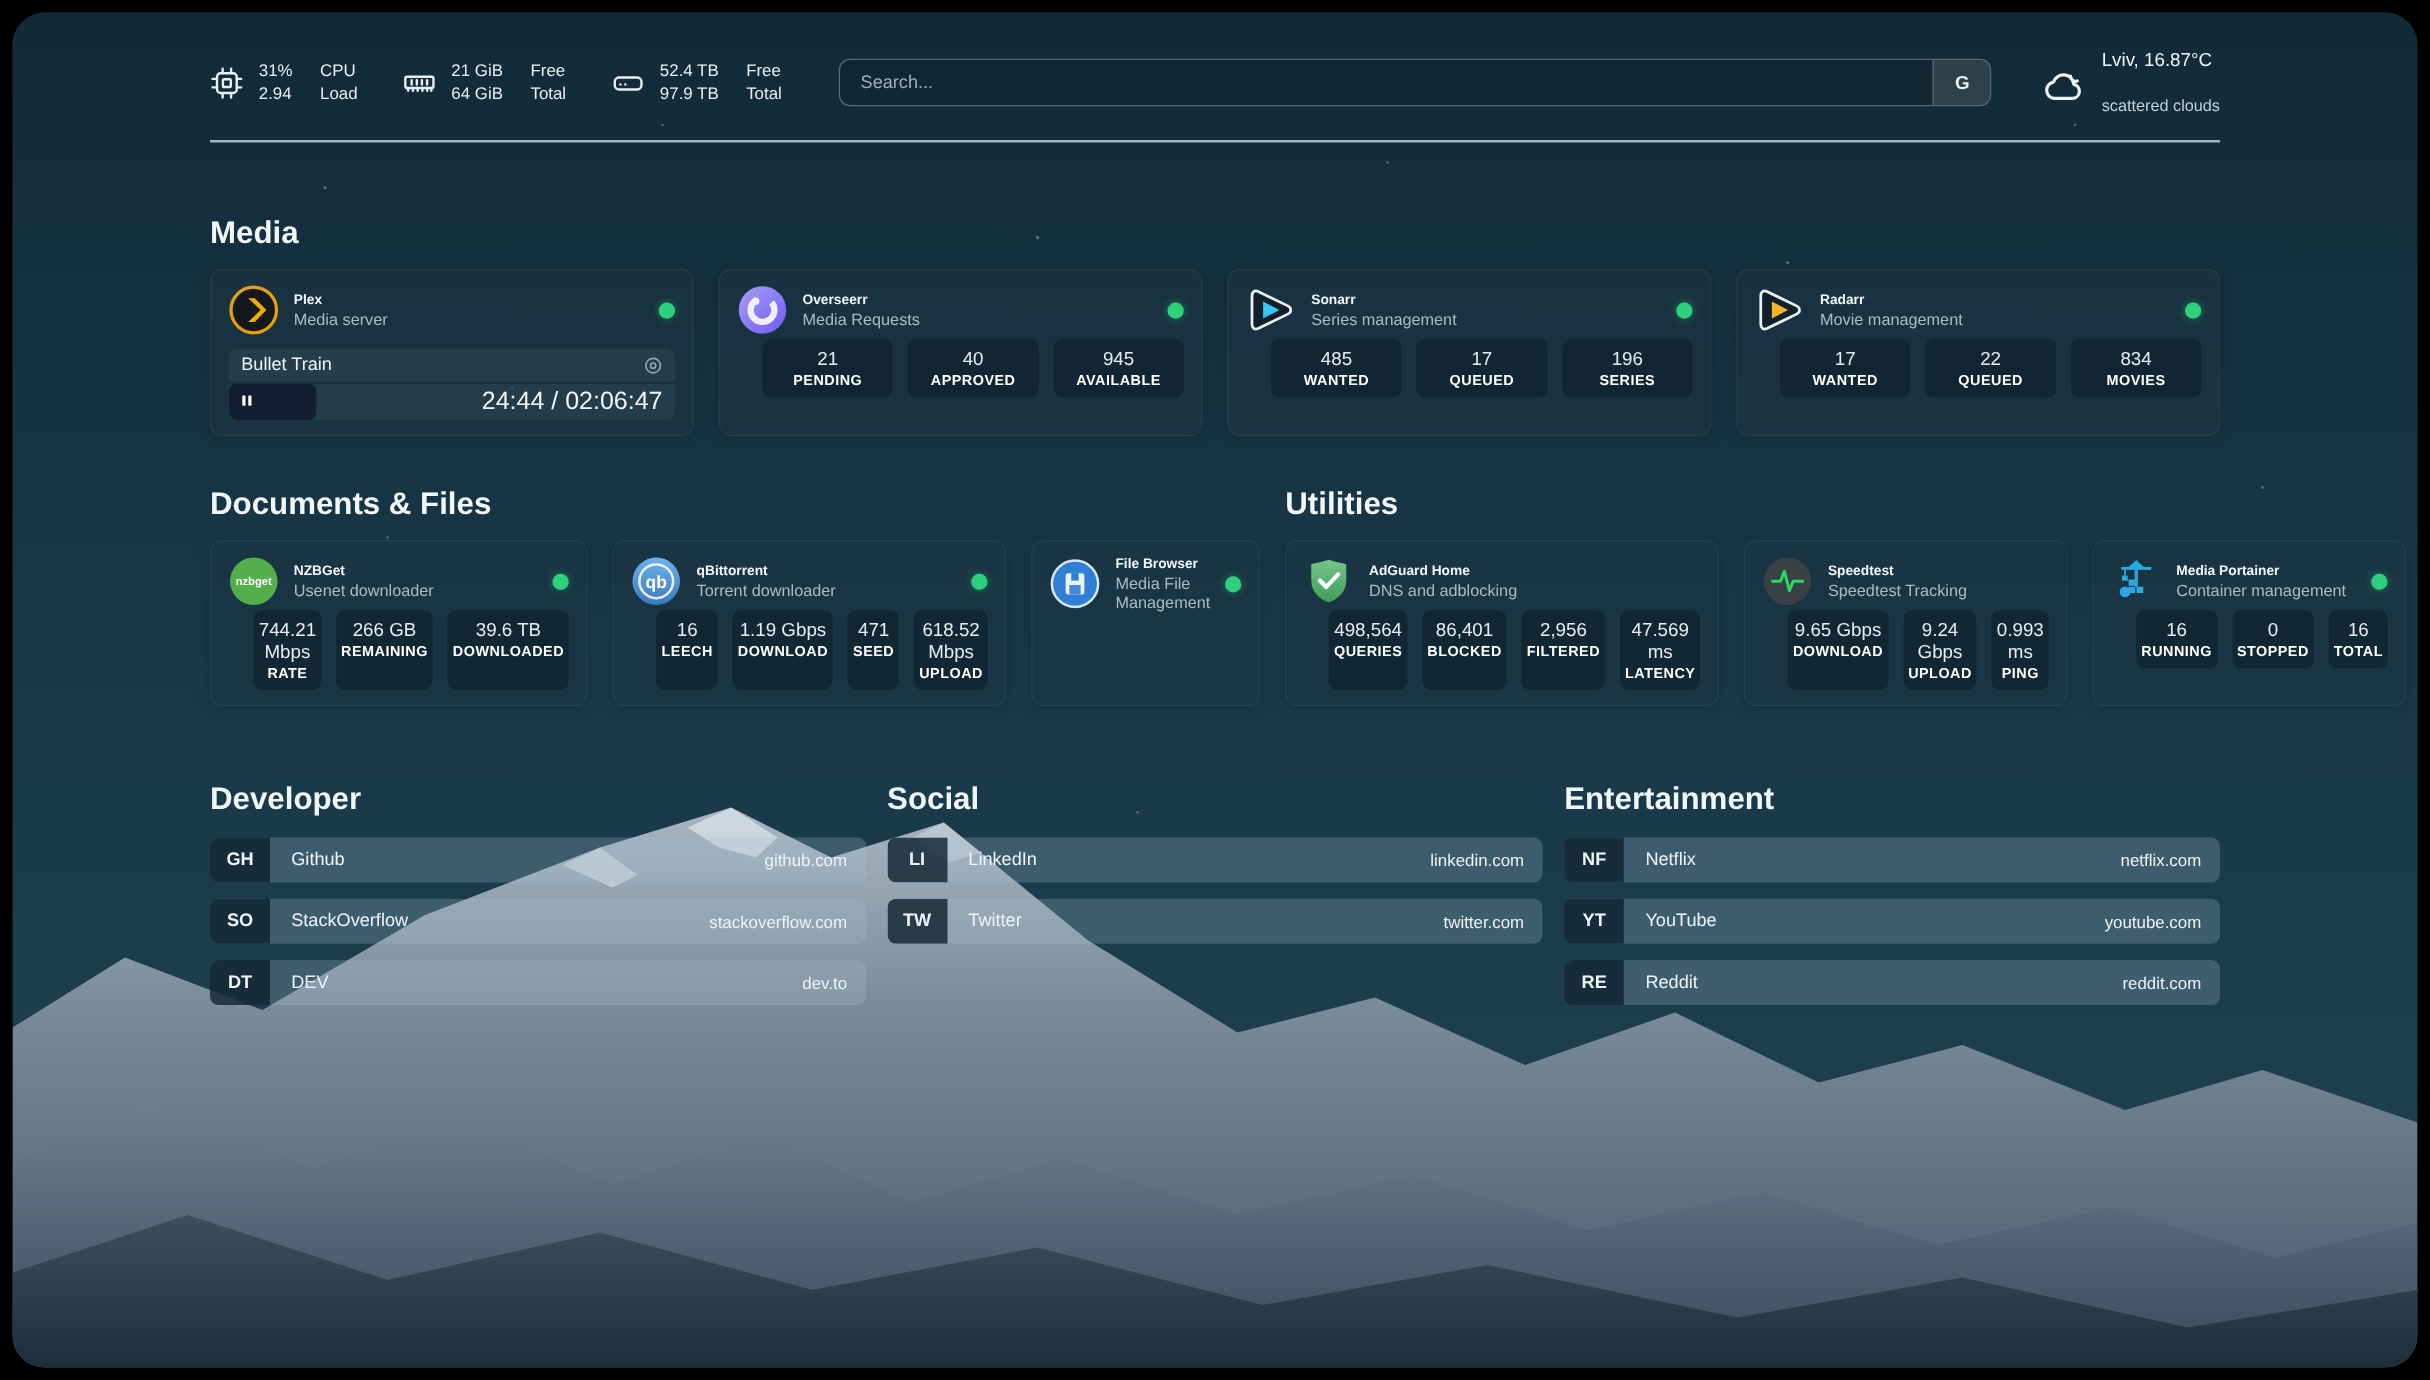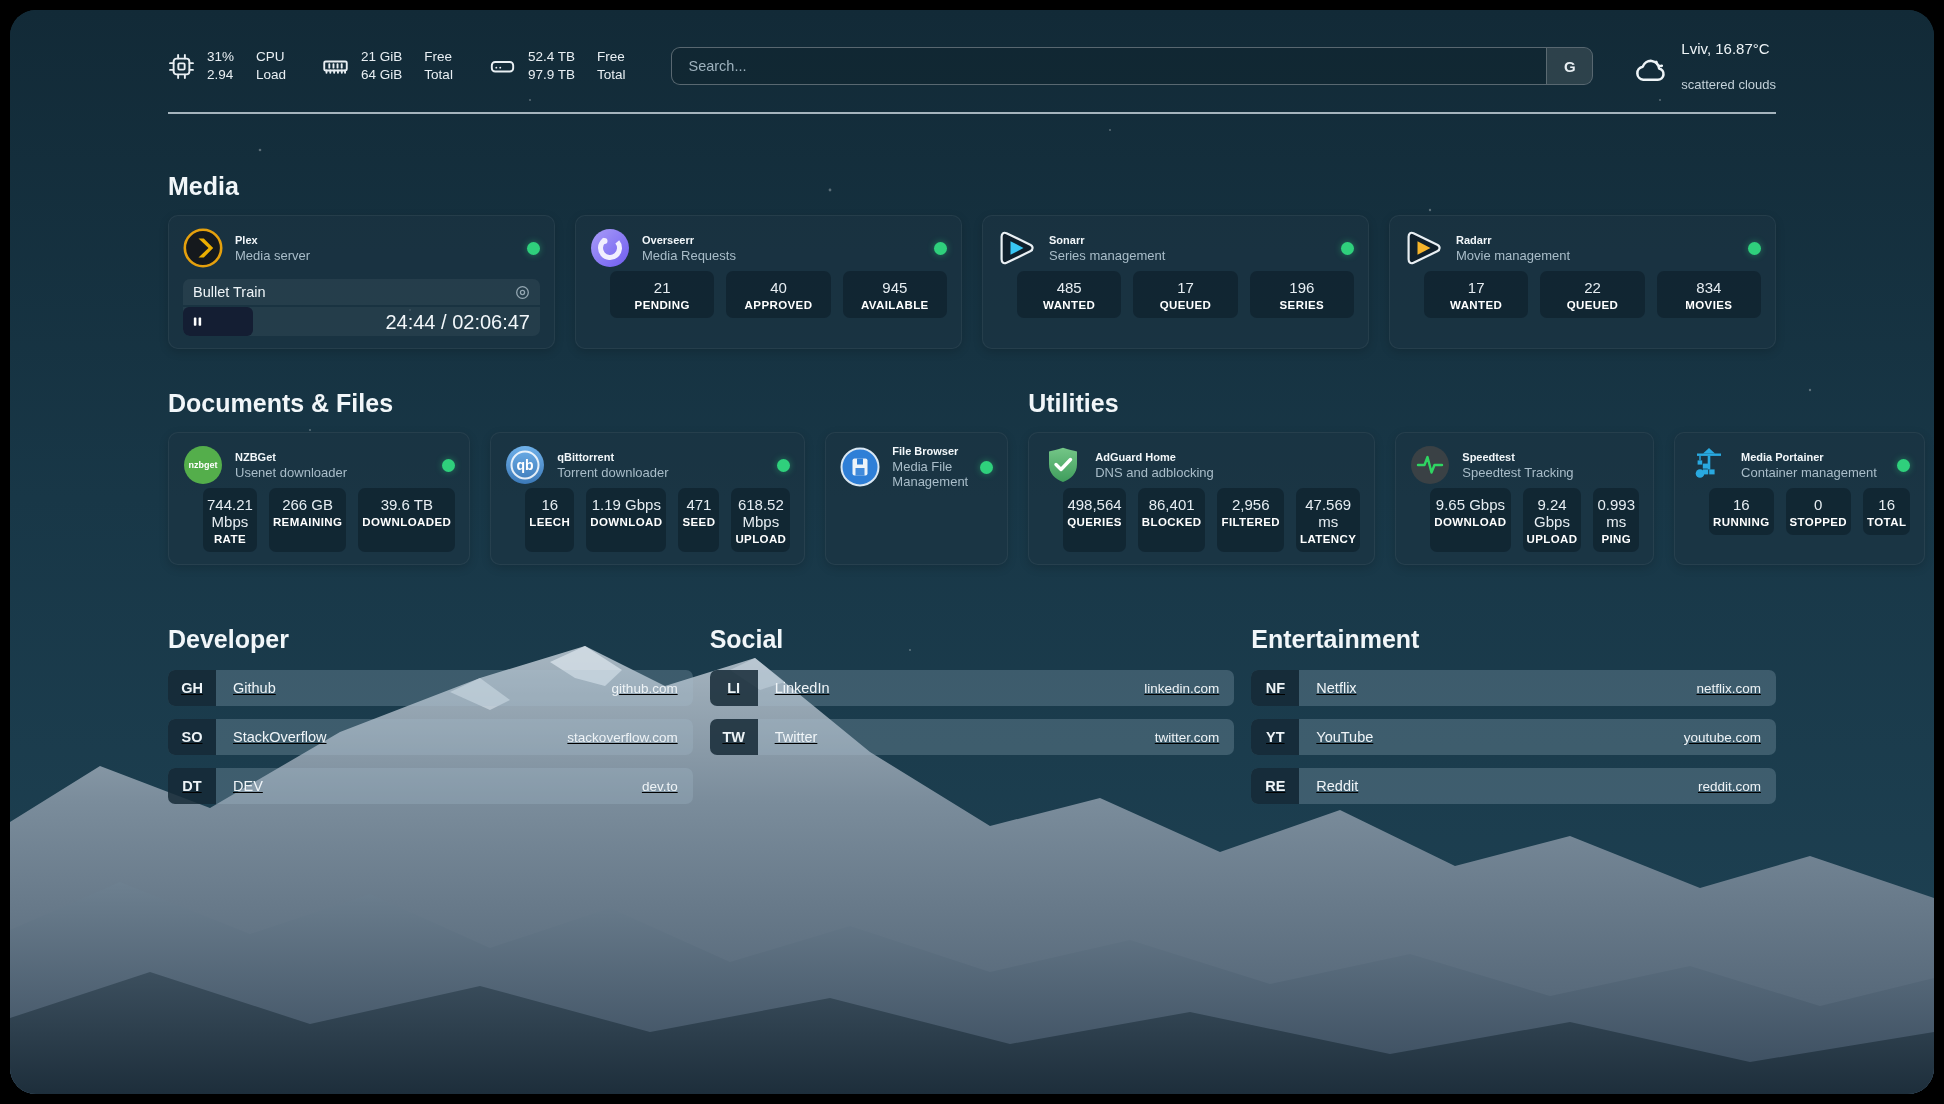--- a/index.html
+++ b/index.html
@@ -76,21 +76,21 @@
     border-radius:0 0 7px 7px; margin-top:2px; overflow:hidden; }
   .np-fill { position:absolute; left:0; top:0; bottom:0; background:#141e33; border-radius:6px;
     display:flex; align-items:center; padding-left:9px; }
   .np-time { position:absolute; right:10px; top:50%; transform:translateY(-50%);
     font-size:20px; font-weight:400; color:#f2f7fa; }
 
   
   .bookmarks { margin-top:60px; display:grid; grid-template-columns:repeat(3,1fr); gap:17px; }
   .bm-list { margin-top:16px; display:flex; flex-direction:column; gap:13px; }
   .bm-row { display:flex; align-items:stretch; height:36px; border-radius:7px; overflow:hidden;
-    background:rgba(168,192,206,0.25); cursor:pointer;text-decoration:underline; }
+    background:rgba(168,192,206,0.25); cursor:pointer; }
   .bm-abbr { width:48px; background:rgba(13,32,45,0.80); color:#eef4f7; font-weight:700;
     font-size:14.5px; display:flex; align-items:center; justify-content:center; flex:0 0 auto; }
   .bm-name { display:flex; align-items:center; padding-left:17px; font-size:14.5px; color:#f0f5f8; }
   .bm-url { margin-left:auto; display:flex; align-items:center; padding-right:15px;
     font-size:13.5px; color:#eef3f6; }
 </style>
 </head>
 <body>
 
 <div class="screen">

